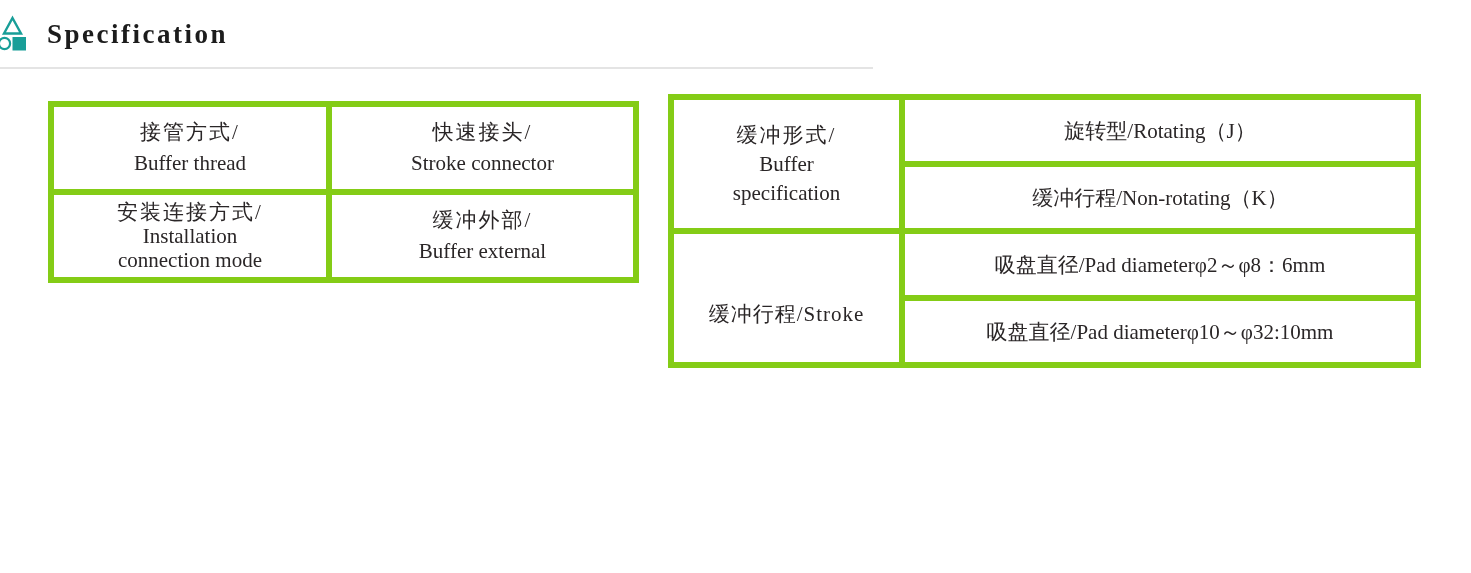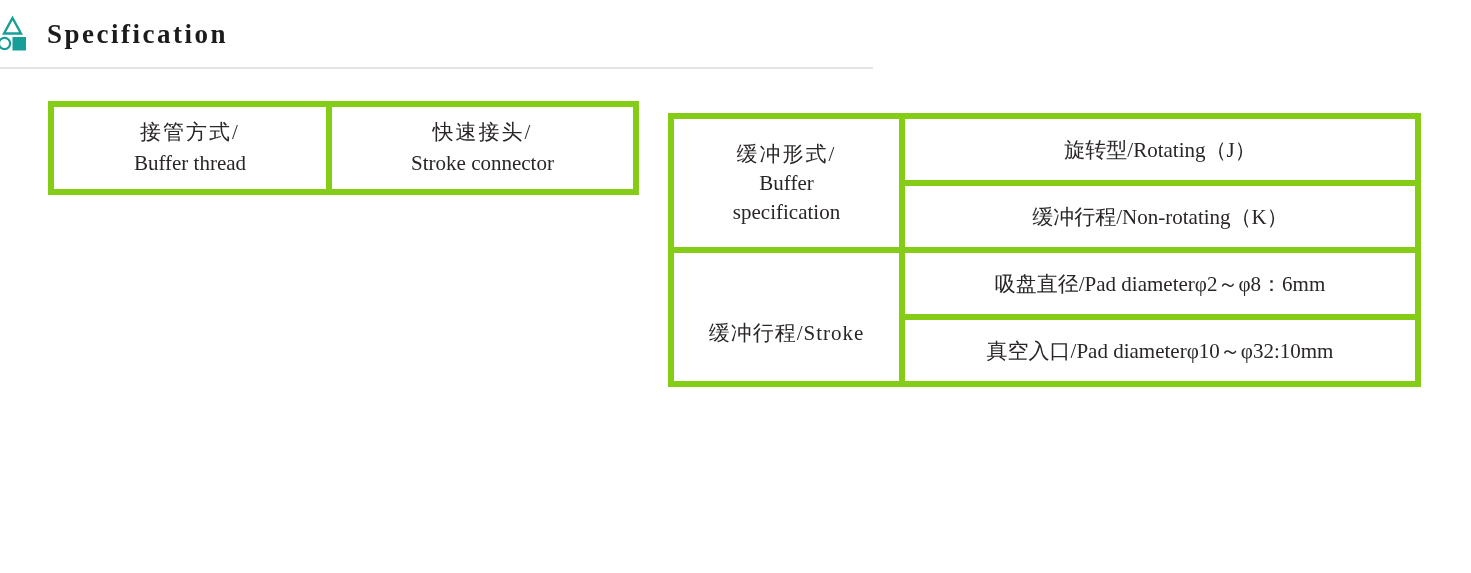--- a/index.html
+++ b/index.html
@@ -21,21 +21,21 @@
   }
 
   
   table.spec{border-collapse:collapse;table-layout:fixed;position:absolute;}
   table.spec td{
     border:6px solid #84cc16;text-align:center;vertical-align:middle;
     font-size:21px;color:#2a2627;padding:0 4px;overflow:hidden;
   }
   .left-table{left:48px;top:101px;width:585px;}
   .left-table td{height:82px;}
-  .right-table{left:668px;top:113px;width:747px;}
+  .right-table{left:668px;top:94px;width:747px;}
   .right-table td{height:61px;}
 
   .ln{display:block;line-height:31px;}
   .zh{letter-spacing:2px;}
   td.tight .ln{line-height:24px;}
   td.label-cell .ln{line-height:29px;}
   .mixed{letter-spacing:1px;margin-top:33px;}
 </style>
 </head>
 <body>
@@ -59,20 +59,31 @@
         <tr>
       <td>
         <span class="ln zh">接管方式/</span>
         <span class="ln">Buffer thread</span>
       </td>
       <td>
         <span class="ln zh">快速接头/</span>
         <span class="ln">Stroke connector</span>
       </td>
     </tr>
+    <tr>
+      <td class="tight">
+        <span class="ln zh">安装连接方式/</span>
+        <span class="ln">Installation</span>
+        <span class="ln">connection mode</span>
+      </td>
+      <td>
+        <span class="ln zh">缓冲外部/</span>
+        <span class="ln">Buffer external</span>
+      </td>
+    </tr>
   </tbody>
     </table>
 
   <table class="spec right-table">
     <colgroup>
         <col style="width:231px">
         <col style="width:516px">
       </colgroup>
     <tbody>
         <tr>
@@ -86,18 +97,18 @@
     <tr>
       <td>缓冲行程/Non-rotating（K）</td>
     </tr>
     <tr>
       <td rowspan="2" class="label-cell">
         <span class="ln mixed">缓冲行程/Stroke</span>
       </td>
       <td>吸盘直径/Pad diameterφ2～φ8：6mm</td>
     </tr>
     <tr>
-      <td>真空入口/Pad diameterφ10～φ32:10mm</td>
+      <td>吸盘直径/Pad diameterφ10～φ32:10mm</td>
     </tr>
   </tbody>
     </table>
 
 </div>
 
 </body></html>

